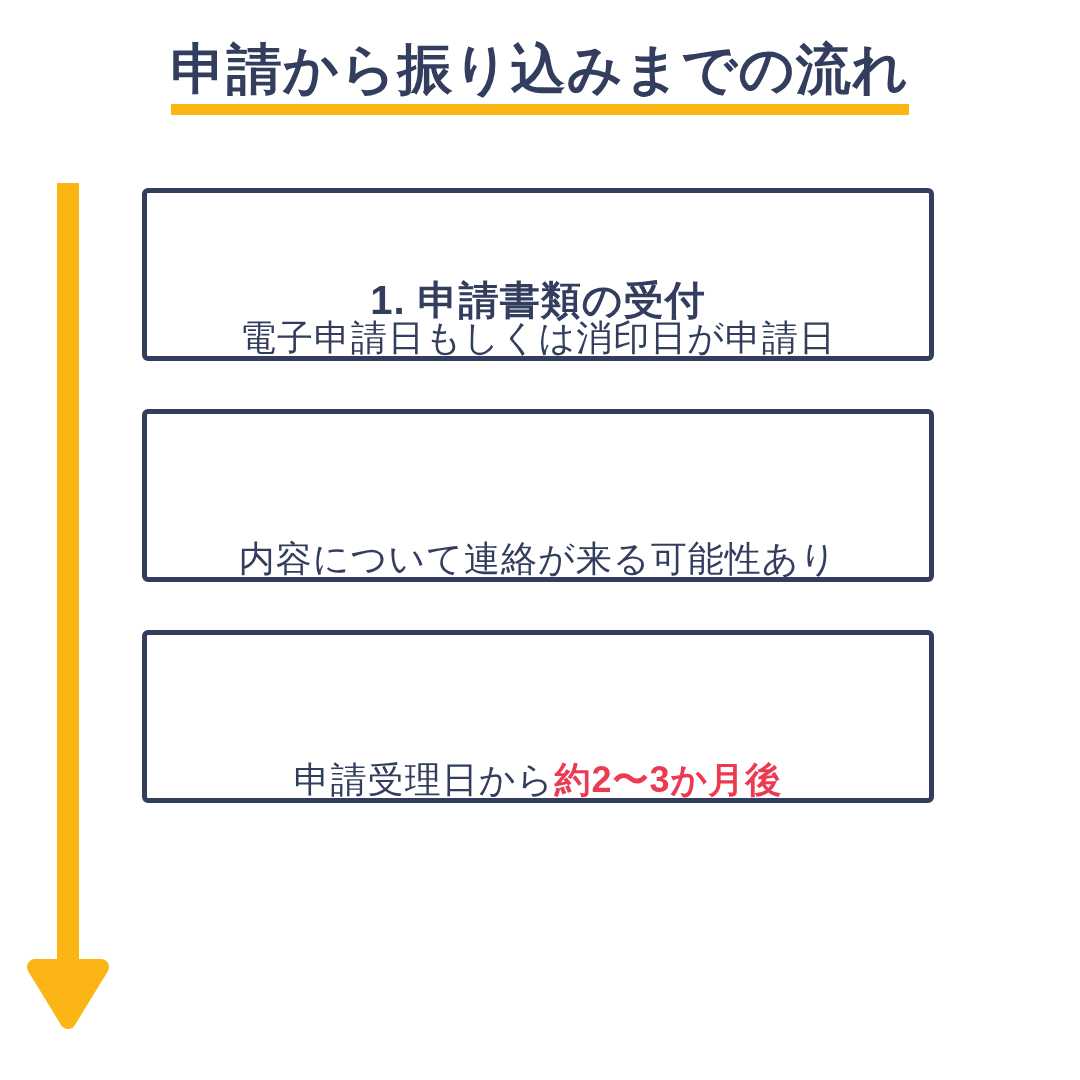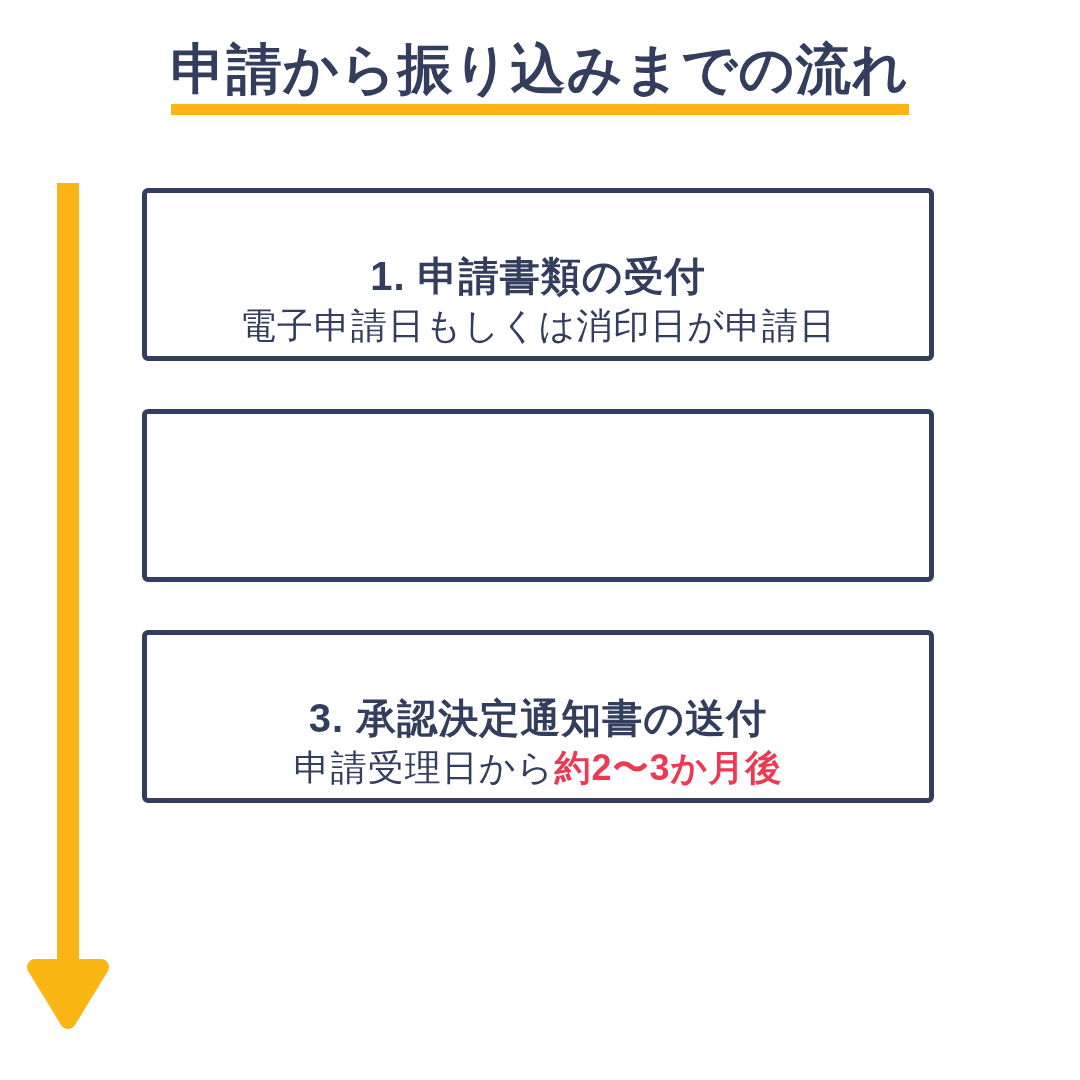--- a/index.html
+++ b/index.html
@@ -72,21 +72,21 @@
   }
   .card h2 {
     margin: 0;
     font-size: 40px;
     font-weight: 800;
     line-height: 1;
     color: var(--navy, #333E5E);
     letter-spacing: 1px;
   }
   .card p {
-    margin: 12px;
+    margin: 0;
     font-size: 36px;
     font-weight: 400;
     line-height: 1;
     color: var(--navy, #333E5E);
     letter-spacing: 1px;
   }
   .card p .hl {
     color: var(--red, #EC3A52);
     font-weight: 800;
   }
@@ -106,22 +106,22 @@
   </svg>
 
   <div class="steps">
 
     <section class="card">
       <h2>1. 申請書類の受付</h2>
       <p><span>電子申請日もしくは消印日が申請日</span><span class="hl"></span></p>
     </section>
 
     <section class="card">
+      <p><span>内容について連絡が来る可能性あり</span><span class="hl"></span></p>
     </section>
 
     <section class="card">
-      <h2>3. 承認決定通知書の送付</h2>
       <p><span>申請受理日から</span><span class="hl">約2〜3か月後</span></p>
     </section>
 
 
   </div>
 </div>
 
 </body></html>

